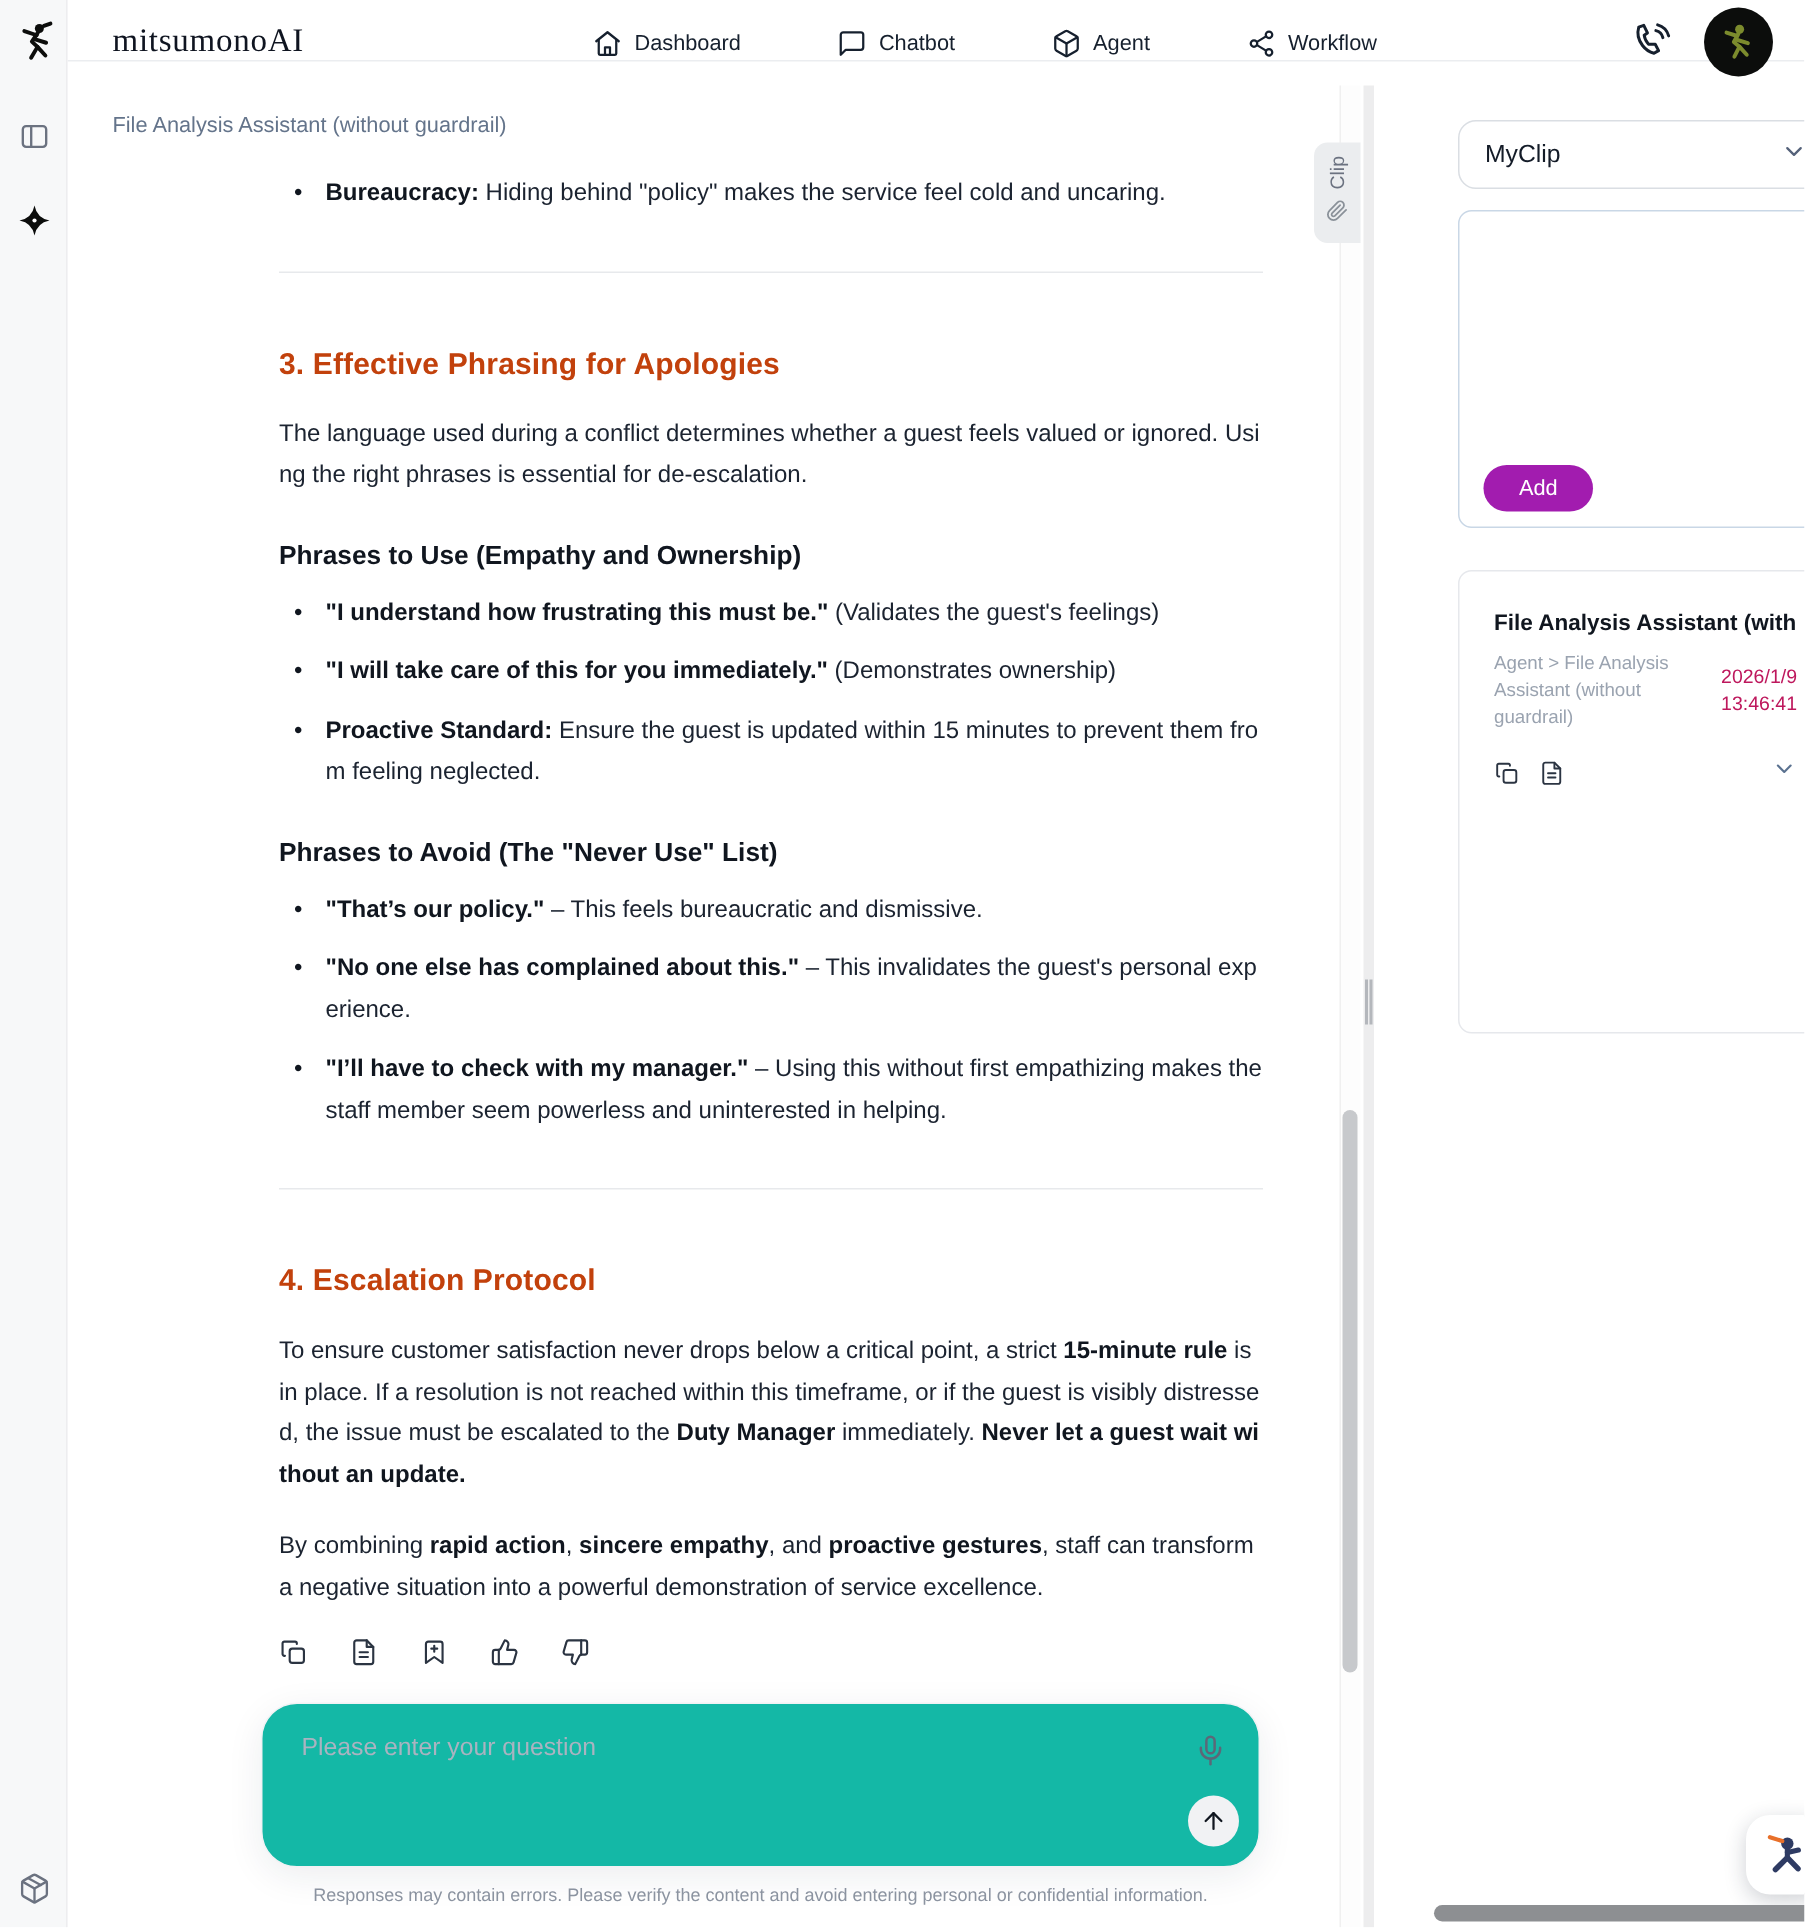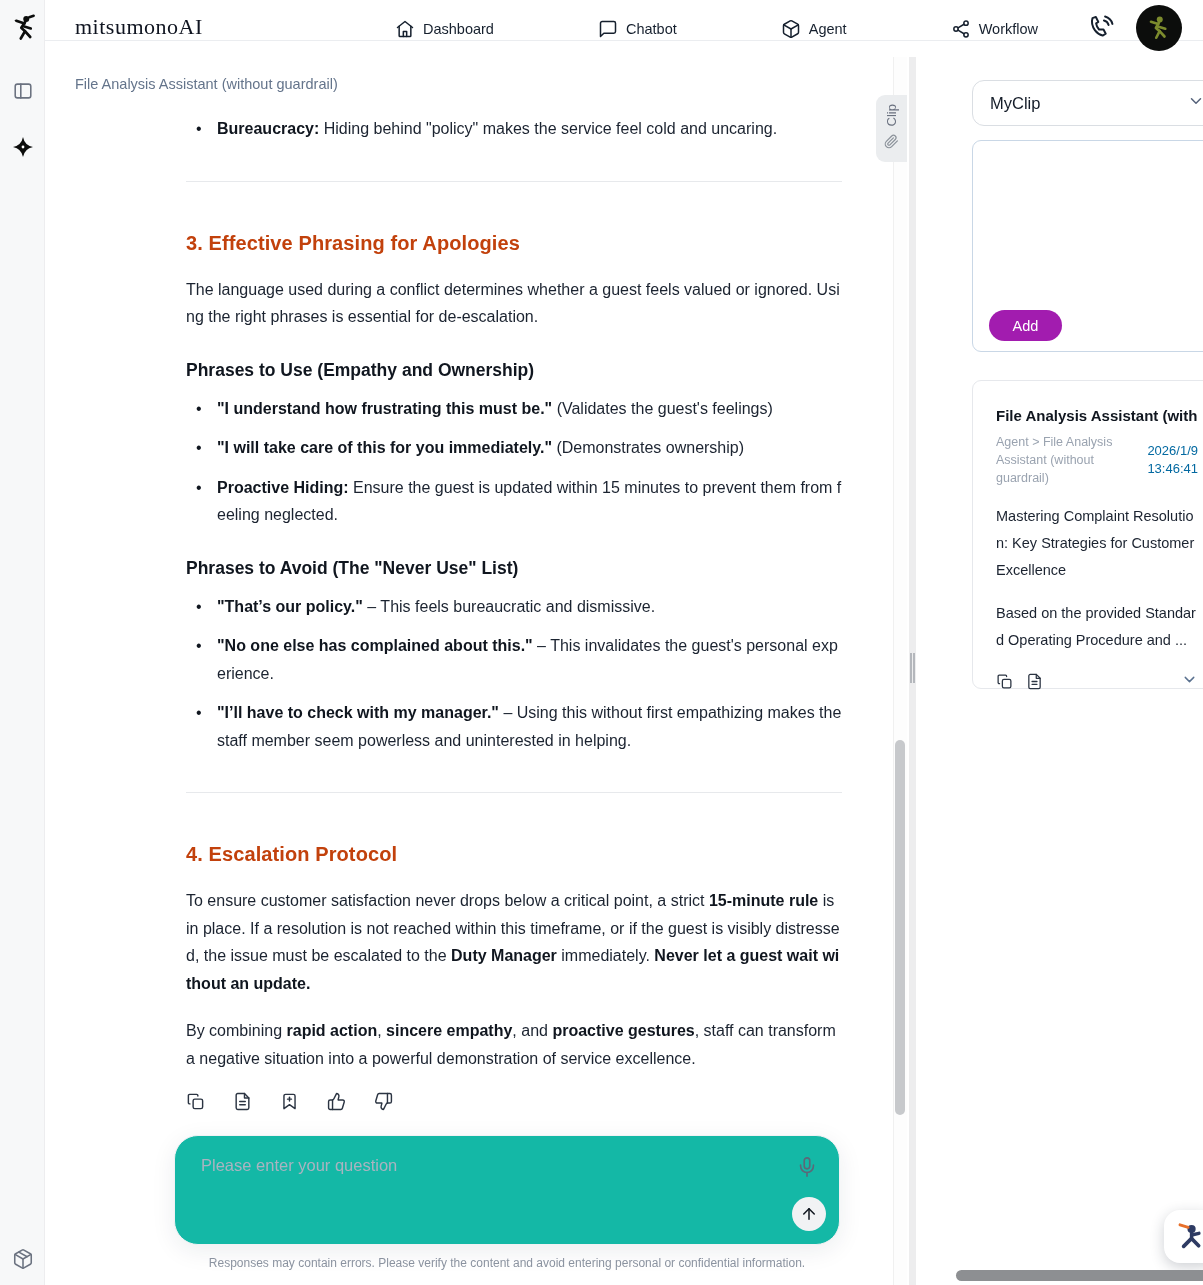--- a/index.html
+++ b/index.html
@@ -11,21 +11,21 @@
   .left-rail { position:absolute; left:0; top:0; width:45px; height:1285px; background:#f7f8f9; border-right:1px solid #ededef; z-index:5; }
   .rail-logo { position:absolute; left:8px; top:12px; width:30px; height:32px; }
   .rail-btn { position:absolute; left:10px; width:26px; height:26px; display:flex; align-items:center; justify-content:center; cursor:pointer; }
   .rail-btn.toggle { top:78px; }
   .rail-btn.spark { top:134px; }
   .rail-btn.box { top:1246px; }
 
   
   .topbar { position:absolute; left:45px; top:0; width:1158px; height:41px; background:#fff; border-bottom:1px solid #ebedf0; z-index:4; }
   .brand { position:absolute; left:30px; top:14px; font-family:"Liberation Serif", serif; font-size:22px; letter-spacing:.5px; color:#0f1420; }
-  .nav { position:absolute; left:350px; top:0; height:57px; display:flex; align-items:center; gap:104px; }
+  .nav { position:absolute; left:350px; top:0; height:57px; display:flex; align-items:center; gap:64px; }
   .nav-item { display:flex; align-items:center; gap:8px; font-size:14.5px; color:#16202e; cursor:pointer; }
   .nav-item svg { display:block; }
   .phone-btn { position:absolute; right:88px; top:14px; width:28px; height:28px; cursor:pointer; }
   .avatar { position:absolute; right:21px; top:5px; width:46px; height:46px; border-radius:50%; background:#0c0d0c; overflow:hidden; cursor:pointer; display:flex; align-items:center; justify-content:center; }
 
   
   .main { position:absolute; left:45px; top:57px; width:864px; height:1228px; background:#fff; }
   .chat-header { position:absolute; left:30px; top:19px; font-size:14.5px; color:#64748b; }
   .clip-tab { position:absolute; right:2px; top:38px; width:31px; height:67px; background:#ebedef; border-radius:9px 0 0 9px; display:flex; flex-direction:column; align-items:center; justify-content:center; gap:7px; cursor:pointer; z-index:3; }
   .clip-tab .vlabel { writing-mode:vertical-rl; transform:rotate(180deg); font-size:13px; color:#6b7280; }
@@ -69,21 +69,21 @@
   .clip-input-wrap textarea { position:absolute; left:10px; top:8px; width:228px; height:150px; border:none; outline:none; resize:none; background:transparent; font-family:"Liberation Sans", sans-serif; font-size:14px; }
   .add-btn { position:absolute; left:16px; bottom:10px; width:73px; height:31px; border:none; border-radius:16px; background:#a21caf; color:#fff; font-size:14.5px; font-family:"Liberation Sans", sans-serif; cursor:pointer; }
   .resize-grip { position:absolute; right:2px; bottom:2px; width:10px; height:10px; }
   .resize-grip::before { content:""; position:absolute; right:1px; bottom:1px; width:10px; height:1px; background:#9aa0a8; transform:rotate(-45deg); transform-origin:right bottom; }
   .resize-grip::after { content:""; position:absolute; right:1px; bottom:1px; width:5px; height:1px; background:#9aa0a8; transform:rotate(-45deg); transform-origin:right bottom; }
 
   .clip-card { position:absolute; left:20px; top:323px; width:250px; height:309px; border:1px solid #e6e8ec; border-radius:9px; background:#fff; padding:26px 23px 18px; }
   .clip-card .card-title { font-size:15px; font-weight:bold; color:#10161f; white-space:nowrap; overflow:hidden; }
   .card-meta { display:flex; justify-content:space-between; margin-top:9px; }
   .card-path { width:128px; font-size:12.5px; line-height:18px; color:#9aa3b0; }
-  .card-time { text-align:center; font-size:13px; line-height:18px; color:#0369a1; padding-top:9px; }
+  .card-time { text-align:center; font-size:13px; line-height:18px; color:#be185d; padding-top:9px; }
   .card-body p { font-size:14.5px; line-height:27px; color:#1b2330; margin-top:16px; word-break:break-all; }
   .card-foot { display:flex; align-items:center; margin-top:17px; }
   .card-foot .act { width:17px; height:17px; margin-right:13px; cursor:pointer; color:#2b3442; }
   .card-foot .expand { margin-left:auto; cursor:pointer; color:#5b7290; }
 
   .fab { position:absolute; left:212px; top:1153px; width:53px; height:53px; background:#fff; border-radius:16px; box-shadow:0 4px 14px rgba(30,40,60,.22); display:flex; align-items:center; justify-content:center; cursor:pointer; }
 
   .hscroll-thumb { position:absolute; left:4px; top:1213px; width:282px; height:11px; background:#8d8f92; border-radius:6px; cursor:pointer; }
 </style>
 </head>
@@ -202,21 +202,21 @@
         <ul>
           <li><strong>Bureaucracy:</strong><span> Hiding behind "policy" makes the service feel cold and uncaring.</span></li>
         </ul>
         <hr>
         <h2>3. Effective Phrasing for Apologies</h2>
         <p><span>The language used during a conflict determines whether a guest feels valued or ignored. Using the right phrases is essential for de-escalation.</span></p>
         <h3>Phrases to Use (Empathy and Ownership)</h3>
         <ul>
           <li><strong>"I understand how frustrating this must be."</strong><span> (Validates the guest's feelings)</span></li>
           <li><strong>"I will take care of this for you immediately."</strong><span> (Demonstrates ownership)</span></li>
-          <li><strong>Proactive Hiding:</strong><span> Ensure the guest is updated within 15 minutes to prevent them from feeling neglected.</span></li>
+          <li><strong>Proactive Standard:</strong><span> Ensure the guest is updated within 15 minutes to prevent them from feeling neglected.</span></li>
         </ul>
         <h3>Phrases to Avoid (The "Never Use" List)</h3>
         <ul>
           <li><strong>"That’s our policy."</strong><span> – This feels bureaucratic and dismissive.</span></li>
           <li><strong>"No one else has complained about this."</strong><span> – This invalidates the guest's personal experience.</span></li>
           <li><strong>"I’ll have to check with my manager."</strong><span> – Using this without first empathizing makes the staff member seem powerless and uninterested in helping.</span></li>
         </ul>
         <hr>
         <h2>4. Escalation Protocol</h2>
         <p><span>To ensure customer satisfaction never drops below a critical point, a strict </span><strong>15-minute rule</strong><span> is in place. If a resolution is not reached within this timeframe, or if the guest is visibly distressed, the issue must be escalated to the </span><strong>Duty Manager</strong><span> immediately. </span><strong>Never let a guest wait without an update.</strong></p>
@@ -306,24 +306,20 @@
 
     <div class="clip-card">
       <div class="card-title">File Analysis Assistant (witho...</div>
       <div class="card-meta">
         <div class="card-path">Agent &gt; File Analysis Assistant (without guardrail)</div>
         <div class="card-time">
           <div>2026/1/9</div>
           <div>13:46:41</div>
         </div>
       </div>
-      <div class="card-body">
-        <p>Mastering Complaint Resolution: Key Strategies for Customer Excellence</p>
-        <p>Based on the provided Standard Operating Procedure and ...</p>
-      </div>
       <div class="card-foot">
         <span class="act">
           <svg width="17" height="17" viewBox="0 0 24 24" fill="none" stroke="currentColor" stroke-width="1.8" stroke-linecap="round" stroke-linejoin="round">
             <rect x="9" y="9" width="12" height="12" rx="2.2"></rect>
               <path d="M5 15H4.5A1.5 1.5 0 0 1 3 13.5v-9A1.5 1.5 0 0 1 4.5 3h9A1.5 1.5 0 0 1 15 4.5V5"></path>
           </svg>
         </span>
         <span class="act">
           <svg width="17" height="17" viewBox="0 0 24 24" fill="none" stroke="currentColor" stroke-width="1.8" stroke-linecap="round" stroke-linejoin="round">
             <path d="M14.5 2H6a2 2 0 0 0-2 2v16a2 2 0 0 0 2 2h12a2 2 0 0 0 2-2V7.5z"></path>

